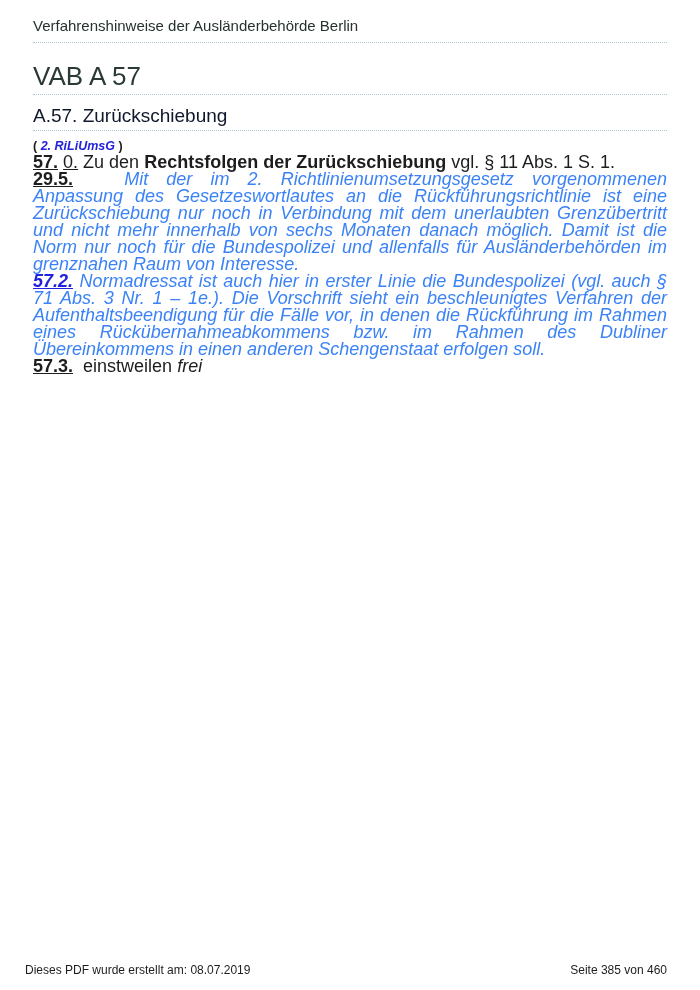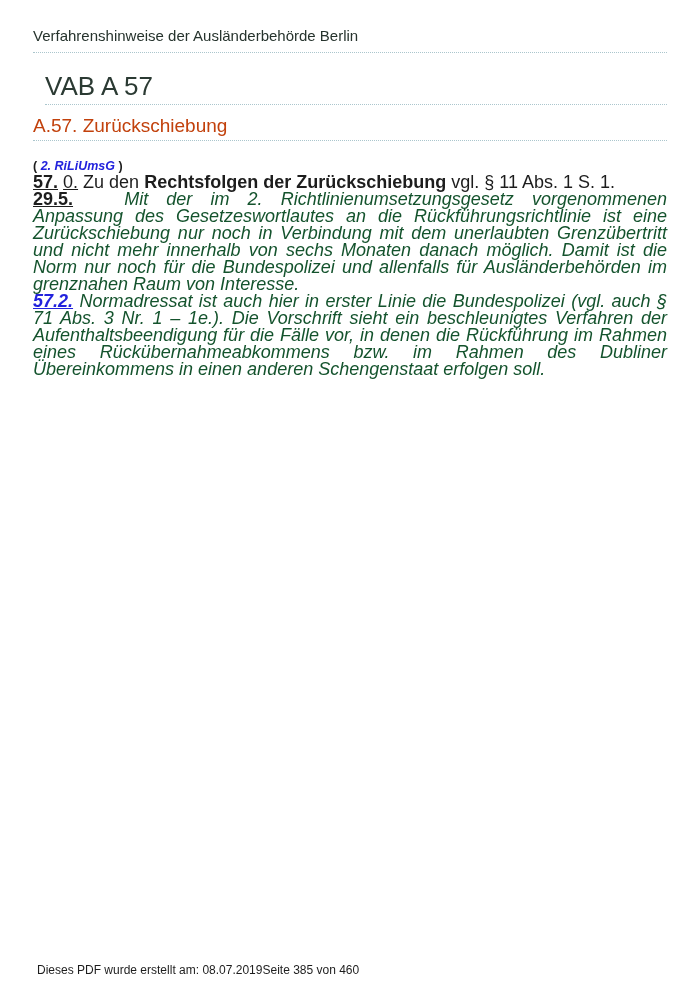--- a/index.html
+++ b/index.html
@@ -11,47 +11,47 @@
     overflow: hidden;
   }
   .page {
     position: relative;
     width: 634px; height: 990px;
     padding: 0 33px;
     box-sizing: content-box;
   }
   
   .doc-header {
-    padding-top: 26px;
+    padding-top: 16px;
     padding-bottom: 6px;
     border-bottom: 1px dotted #abc6cd;
   }
   .doc-header .hdr-title {
     font-size: 15px;
     line-height: 20px;
     color: #26332d;
   }
   
   h1.doc-title {
-    margin: 20px 0 0 12px;
+    margin: 20px 0 0 0;
     padding-bottom: 4px;
     border-bottom: 1px dotted #abc6cd;
     font-size: 26px;
     line-height: 27px;
     font-weight: normal;
     color: #2b3a33;
   }
   h2.section-heading {
-    margin: 10px 0 18px 0;
+    margin: 10px 0 8px 0;
     padding-bottom: 4px;
     border-bottom: 1px dotted #abc6cd;
     font-size: 19px;
     line-height: 21px;
     font-weight: normal;
-    color: #c2410c;
+    color: #0f172a;
   }
   .law-ref {
     font-size: 12.5px;
     line-height: 15px;
     font-weight: bold;
     color: #1d1d1d;
   }
   .law-ref a.law-link {
     color: #2222dd;
     font-style: italic;
@@ -66,30 +66,30 @@
     margin: 0;
   }
   .p570 { margin-top: 31px; }
   .p571 { margin-top: 27px; text-align: justify; }
   .p572 { margin-top: 16px; text-align: justify; }
   .p573 { margin-top: 17px; }
   .num { font-weight: bold; text-decoration: underline; }
   .num-sub { font-weight: normal; text-decoration: underline; }
   .bold { font-weight: bold; }
   .italic { font-style: italic; }
-  .blue-italic { color: #14532d; font-style: italic; }
+  .blue-italic { color: #3b82f6; font-style: italic; }
   .num-blue { color: #2222dd; font-style: italic; font-weight: bold; text-decoration: underline; margin-top: 12px; }
   .tab-gap { display: inline-block; width: 33px; }
   
   .doc-footer {
     position: absolute;
-    left: 37px; right: 33px;
+    left: 25px; right: 33px;
     top: 963px;
     display: flex;
-    justify-content: flex-start;
+    justify-content: space-between;
     font-size: 12px;
     line-height: 15px;
     color: #1d1d1d;
   }
 </style>
 </head>
 <body>
 
 <div class="page">
 
@@ -118,19 +118,24 @@
   <p class="para p571">
     <span class="num">29.5.</span><span class="tab-gap"></span>
     <span class="blue-italic">Mit der im 2. Richtlinienumsetzungsgesetz vorgenommenen Anpassung des Gesetzeswortlautes an die Rückführungsrichtlinie ist eine Zurückschiebung nur noch in Verbindung mit dem unerlaubten Grenzübertritt und nicht mehr innerhalb von sechs Monaten danach möglich. Damit ist die Norm nur noch für die Bundespolizei und allenfalls für Ausländerbehörden im grenznahen Raum von Interesse.</span>
   </p>
 
   <p class="para p572">
     <span class="num-blue">57.2.</span>
     <span class="blue-italic">Normadressat ist auch hier in erster Linie die Bundespolizei (vgl. auch § 71 Abs. 3 Nr. 1 – 1e.). Die Vorschrift sieht ein beschleunigtes Verfahren der Aufenthaltsbeendigung für die Fälle vor, in denen die Rückführung im Rahmen eines Rückübernahmeabkommens bzw. im Rahmen des Dubliner Übereinkommens in einen anderen Schengenstaat erfolgen soll.</span>
   </p>
 
+  <p class="para p573">
+    <span class="num">57.3.</span>&nbsp;
+    <span>einstweilen</span>
+    <span class="italic">frei</span>
+  </p>
 
   <div class="doc-footer">
     <span>Dieses PDF wurde erstellt am: 08.07.2019</span>
     <span>Seite 385 von 460</span>
   </div>
 
 </div>
 
 </body></html>

